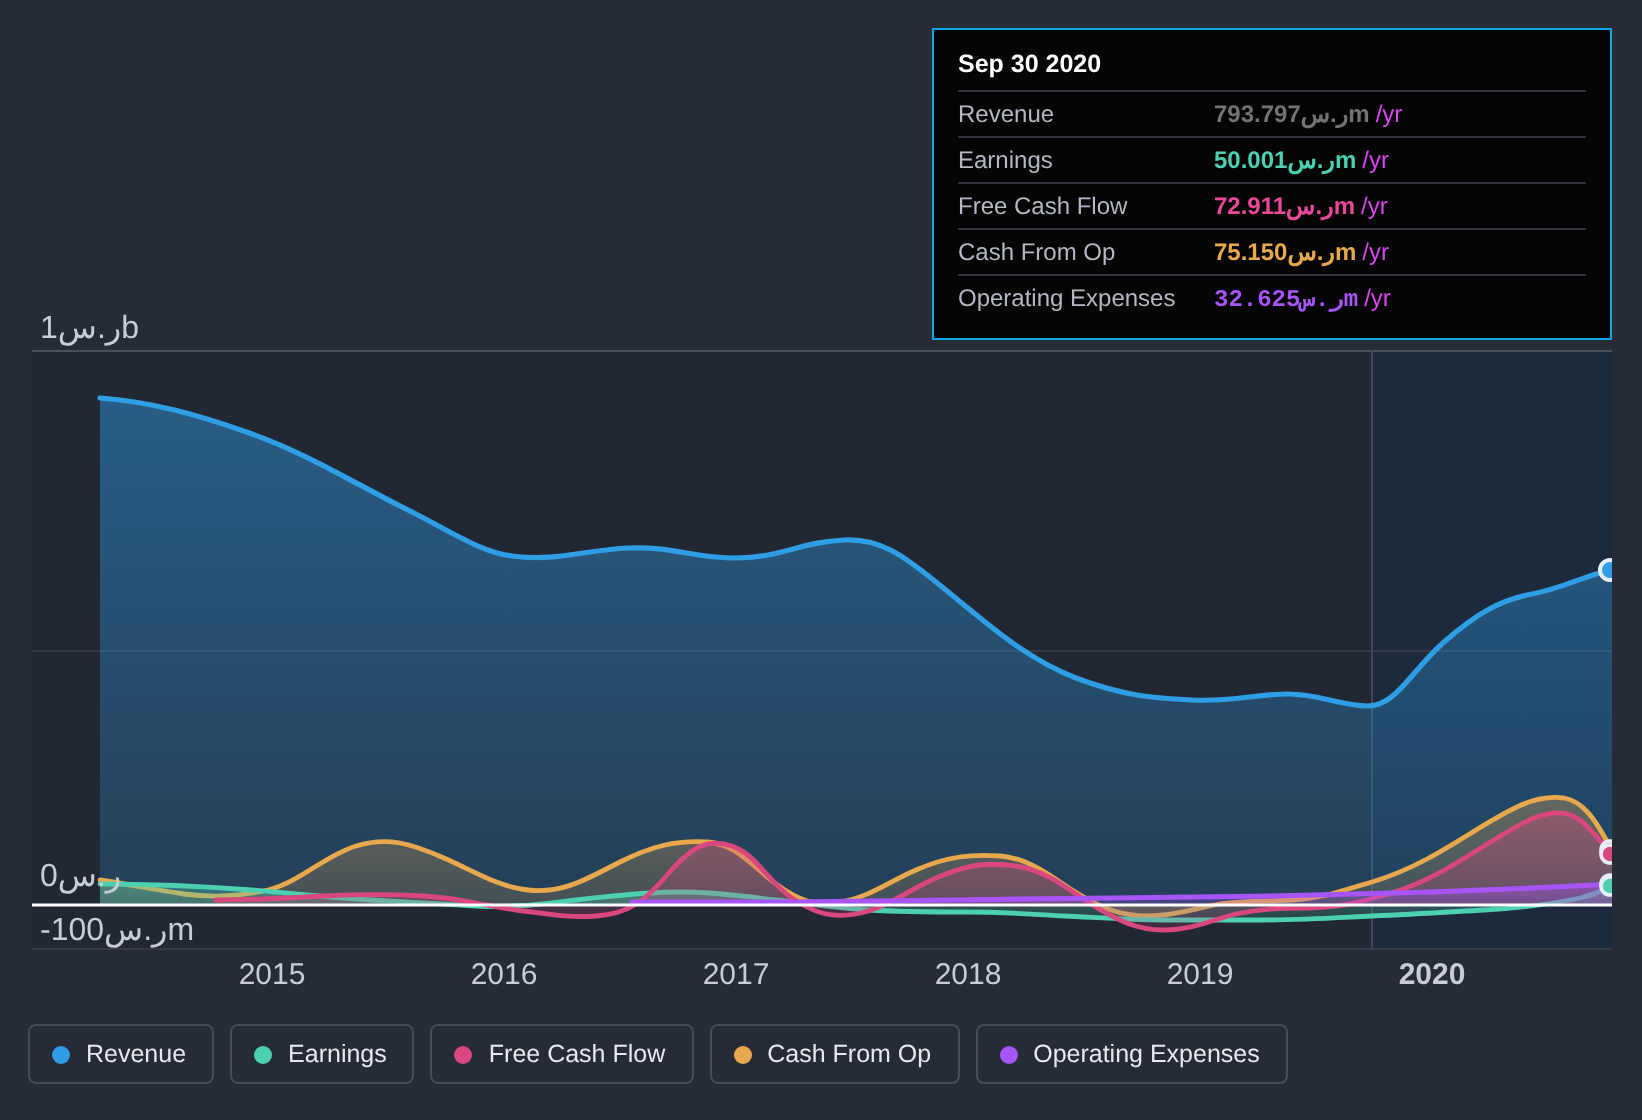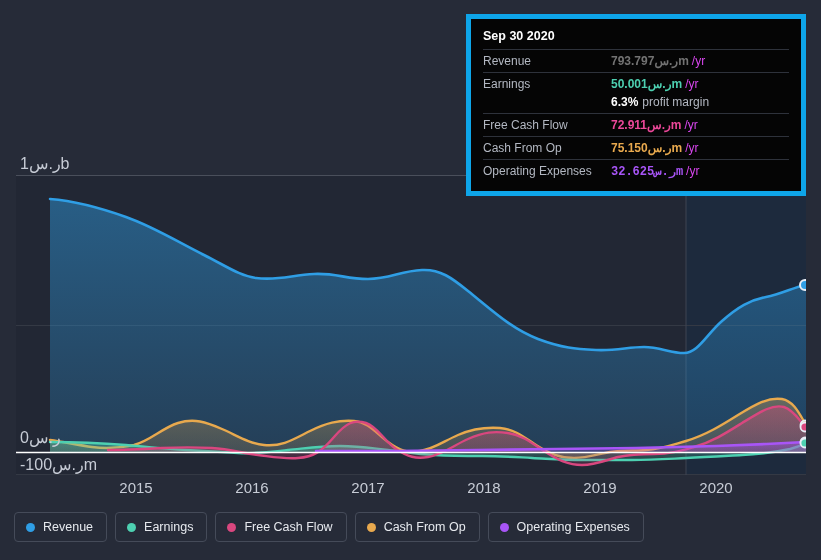--- a/index.html
+++ b/index.html
@@ -47,21 +47,21 @@
     color: #c7ccd6;
     font-size: 15px;
   }
 
   
   #tooltip {
     position: absolute;
     left: 466px; top: 14px;
     width: 340px;
     background: #050505;
-    border: 5px solid #0ea5e9;
+    border: 1px solid #0ea5e9;
     box-sizing: border-box;
     padding: 8px 12px 8px 12px;
   }
   #tt-date {
     color: #ffffff;
     font-size: 12.5px;
     font-weight: bold;
     padding: 2px 0 6px 0;
   }
   .tt-row {
@@ -226,38 +226,34 @@
   <div class="ylab" id="ylab-top">1ر.سb</div>
   <div class="ylab" id="ylab-zero">0ر.س</div>
   <div class="ylab" id="ylab-neg">-100ر.سm</div>
 
   <div id="xaxis">
       <div class="xtick" style="left: 120px;">2015</div>
       <div class="xtick" style="left: 236px;">2016</div>
       <div class="xtick" style="left: 352px;">2017</div>
       <div class="xtick" style="left: 468px;">2018</div>
       <div class="xtick" style="left: 584px;">2019</div>
-      <div class="xtick" style="left: 700px;">2020</div>
+      <div class="xtick" style="left: 700px; font-weight: bold;">2020</div>
     </div>
 
   <div id="tooltip">
     <div id="tt-date">Sep 30 2020</div>
     <div id="tt-rows">
         <div class="tt-row">
           <span class="tt-label">Revenue</span>
           <span><span class="tt-value" style="color: #737373; text-align: center;">793.797ر.سm</span><span class="tt-unit">/yr</span></span>
         </div>
         <div class="tt-row">
           <span class="tt-label">Earnings</span>
           <span><span class="tt-value" style="color: rgb(77, 208, 177);">50.001ر.سm</span><span class="tt-unit">/yr</span></span>
         </div>
-        <div class="tt-row noline">
-          <span class="tt-label"></span>
-          <span><span class="tt-margin-val">6.3%</span><span class="tt-margin-txt">profit margin</span></span>
-        </div>
         <div class="tt-row">
           <span class="tt-label">Free Cash Flow</span>
           <span><span class="tt-value" style="color: #ec4899;">72.911ر.سm</span><span class="tt-unit">/yr</span></span>
         </div>
         <div class="tt-row">
           <span class="tt-label">Cash From Op</span>
           <span><span class="tt-value" style="color: rgb(232, 169, 78);">75.150ر.سm</span><span class="tt-unit">/yr</span></span>
         </div>
         <div class="tt-row">
           <span class="tt-label">Operating Expenses</span>

